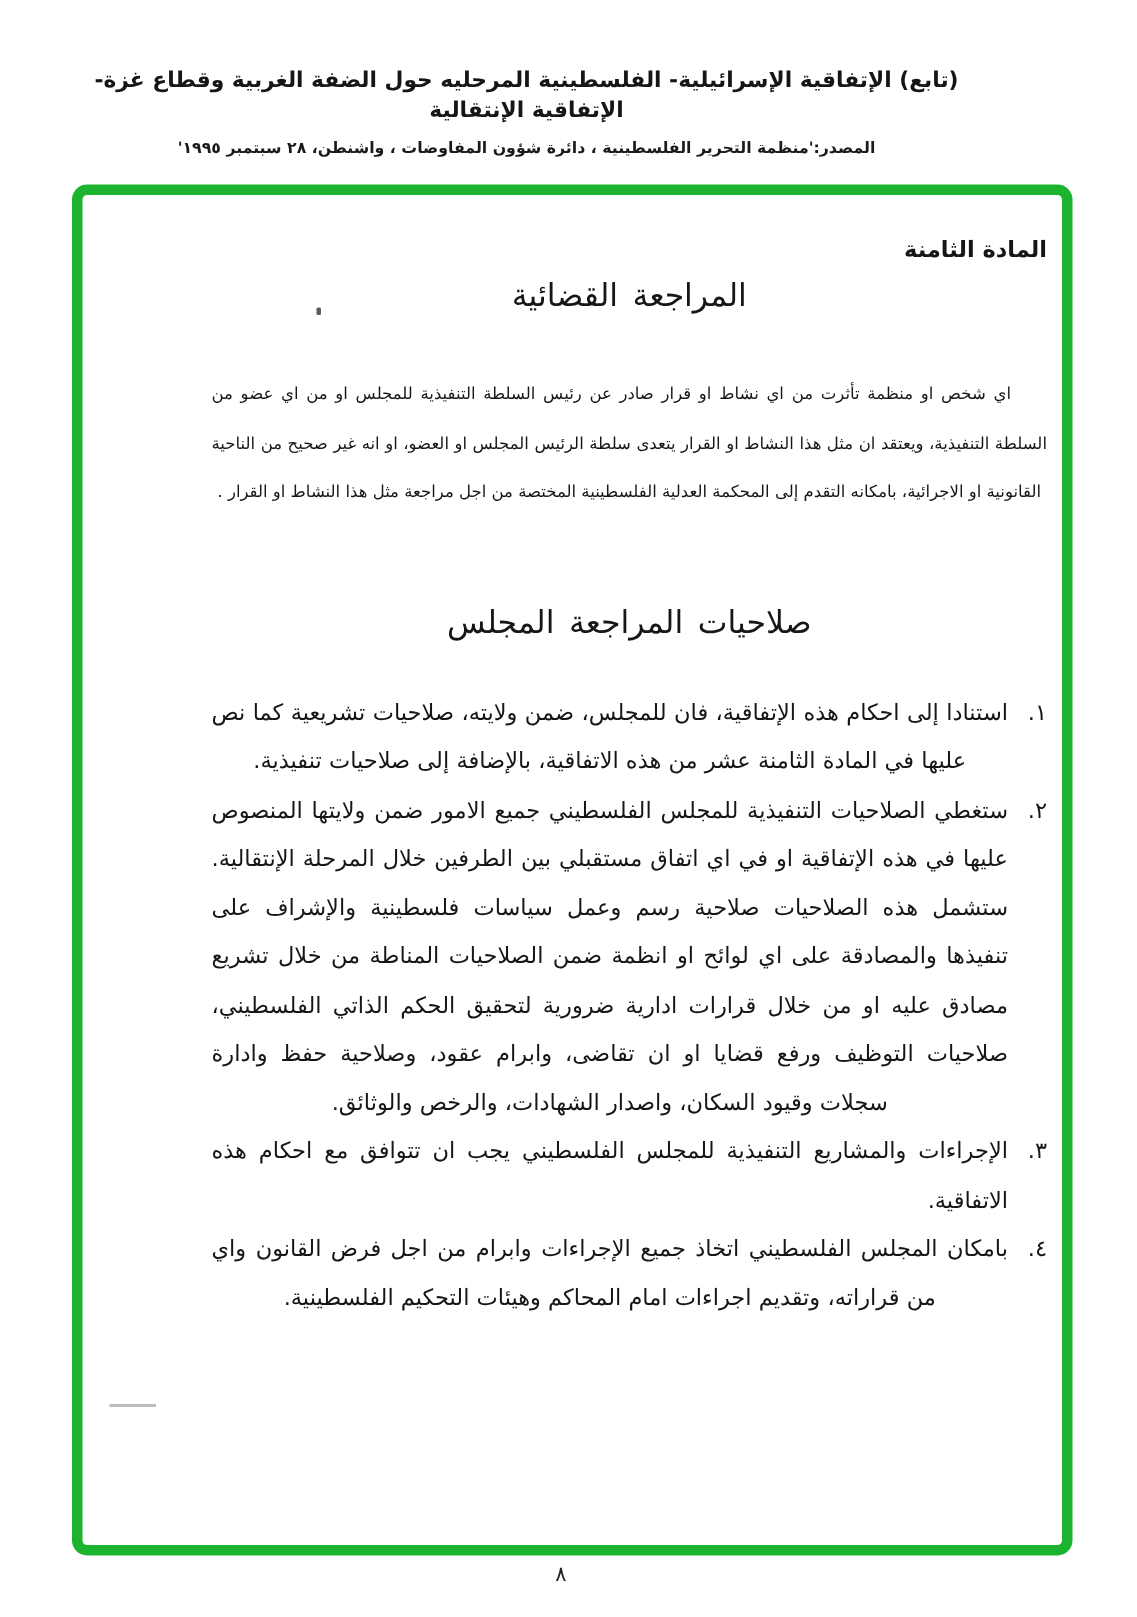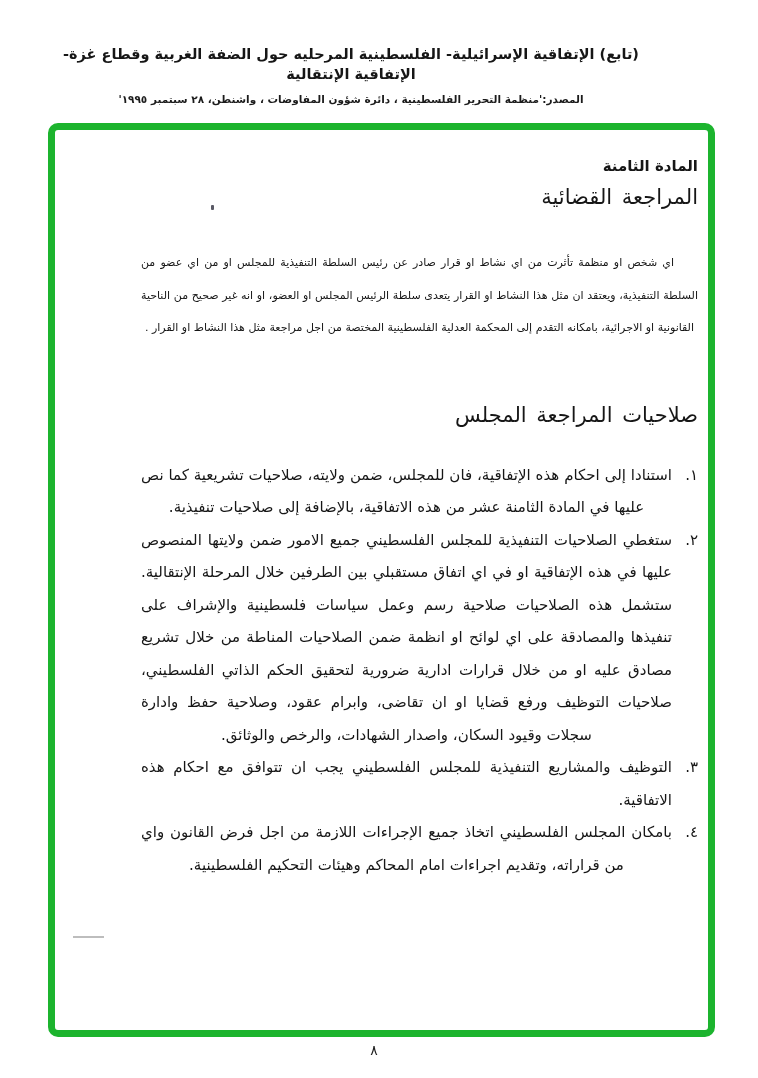--- a/index.html
+++ b/index.html
@@ -39,20 +39,21 @@
     padding:26px 40px 0 40px;
     direction:rtl;
     margin-left:46px;
   }
   .a-title{
     font-size:15px;font-weight:bold;line-height:20px;
   }
   .a-sub{
     font-size:21px;font-weight:normal;line-height:28px;margin-top:7px;
     word-spacing:3px;
+    text-align:center;
   }
   .a-body{
     margin:36px 0 0 0;
     font-size:11px;line-height:32.5px;
     text-align:justify;
     text-align-last:center;
     text-indent:24px;
   }
   .article9{margin-top:56px;}
   .list{margin-top:30px;}
@@ -111,25 +112,25 @@
       <div class="item">
         <span class="num">١.</span>
         <span class="itext">استنادا إلى احكام هذه الإتفاقية، فان للمجلس، ضمن ولايته، صلاحيات تشريعية كما نص عليها في المادة الثامنة عشر من هذه الاتفاقية، بالإضافة إلى صلاحيات تنفيذية.</span>
       </div>
       <div class="item">
         <span class="num">٢.</span>
         <span class="itext">ستغطي الصلاحيات التنفيذية للمجلس الفلسطيني جميع الامور ضمن ولايتها المنصوص عليها في هذه الإتفاقية او في اي اتفاق مستقبلي بين الطرفين خلال المرحلة الإنتقالية. ستشمل هذه الصلاحيات صلاحية رسم وعمل سياسات فلسطينية والإشراف على تنفيذها والمصادقة على اي لوائح او انظمة ضمن الصلاحيات المناطة من خلال تشريع مصادق عليه او من خلال قرارات ادارية ضرورية لتحقيق الحكم الذاتي الفلسطيني، صلاحيات التوظيف ورفع قضايا او ان تقاضى، وابرام عقود، وصلاحية حفظ وادارة سجلات وقيود السكان، واصدار الشهادات، والرخص والوثائق.</span>
       </div>
       <div class="item">
         <span class="num">٣.</span>
-        <span class="itext">التوظيف والمشاريع التنفيذية للمجلس الفلسطيني يجب ان تتوافق مع احكام هذه الاتفاقية.</span>
+        <span class="itext">الإجراءات والمشاريع التنفيذية للمجلس الفلسطيني يجب ان تتوافق مع احكام هذه الاتفاقية.</span>
       </div>
       <div class="item">
         <span class="num">٤.</span>
-        <span class="itext">بامكان المجلس الفلسطيني اتخاذ جميع الإجراءات اللازمة من اجل فرض القانون واي من قراراته، وتقديم اجراءات امام المحاكم وهيئات التحكيم الفلسطينية.</span>
+        <span class="itext">بامكان المجلس الفلسطيني اتخاذ جميع الإجراءات وابرام من اجل فرض القانون واي من قراراته، وتقديم اجراءات امام المحاكم وهيئات التحكيم الفلسطينية.</span>
       </div>
     </div>
   </div>
 
 </div>
 
 <div class="artifact-dot"></div>
 <div class="artifact-dash"></div>
 
 <div class="page-number">٨</div>

